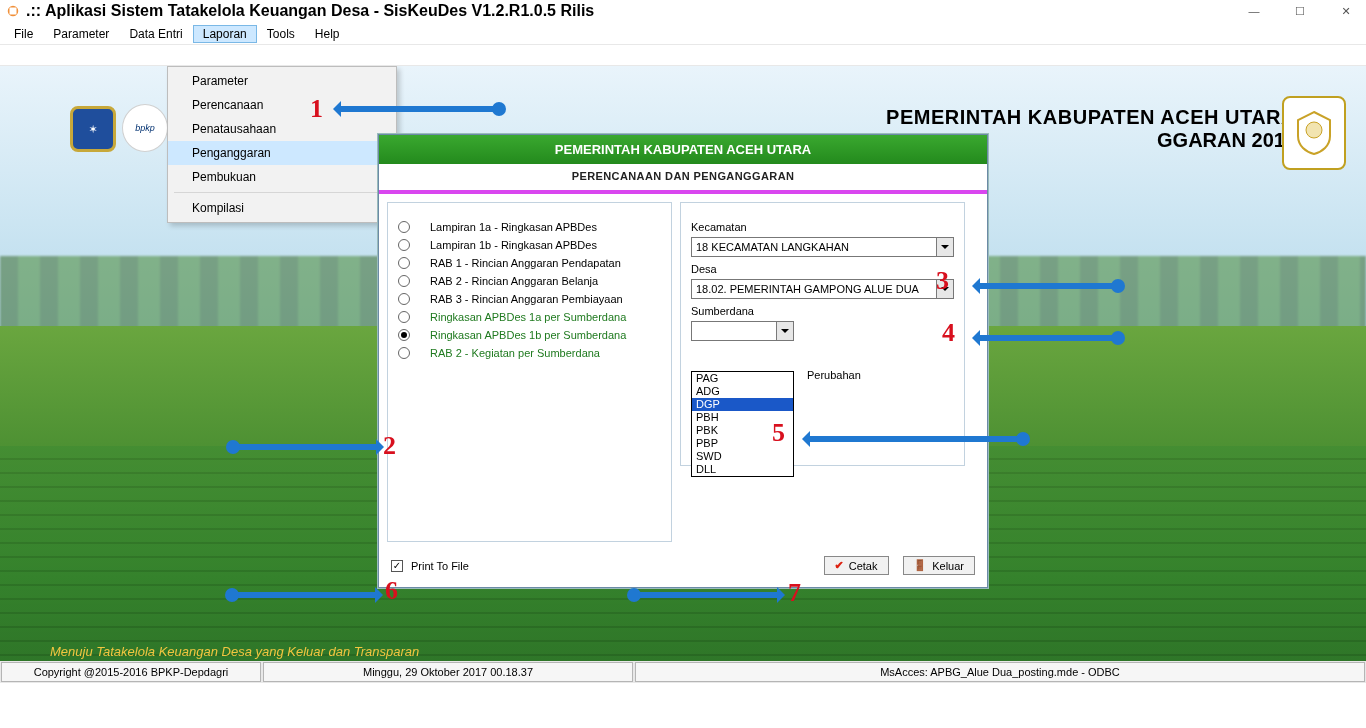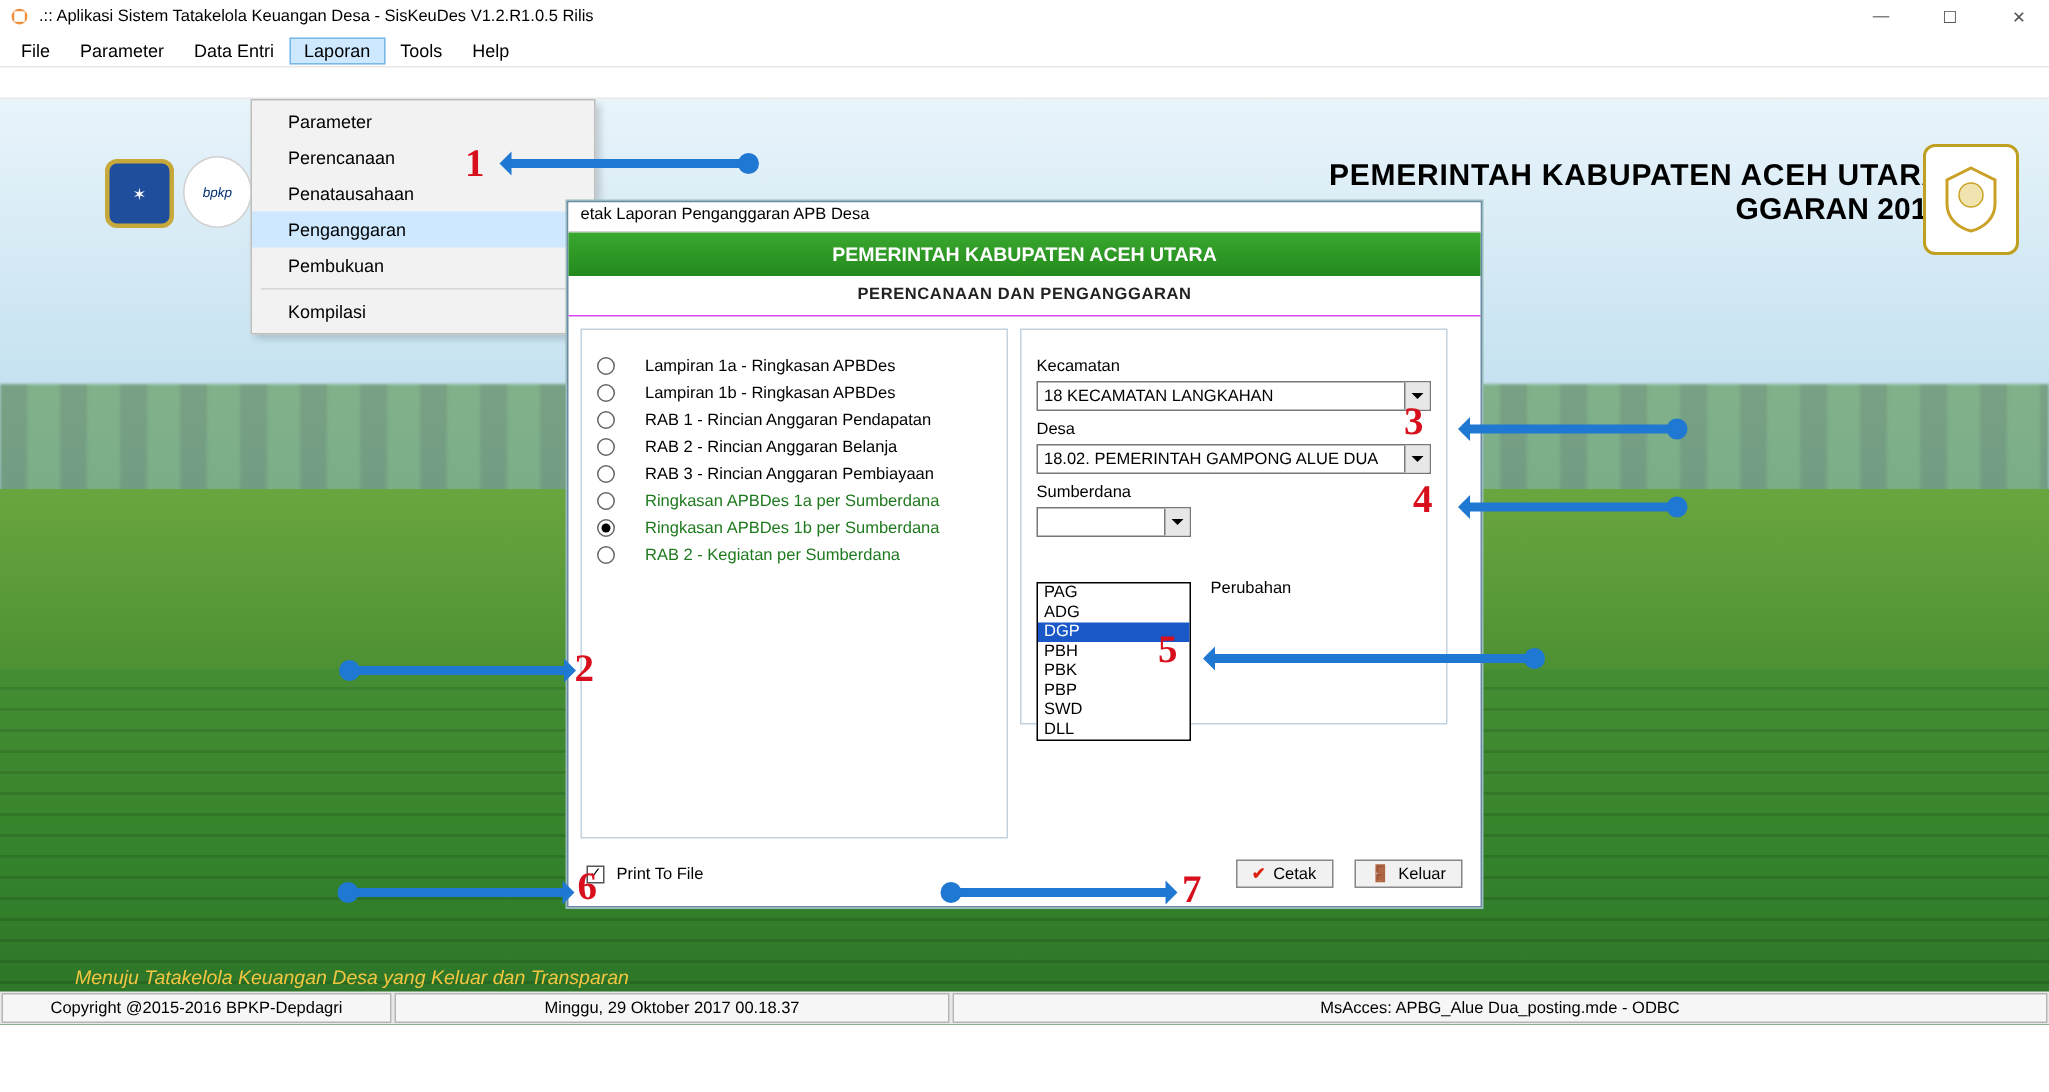--- a/index.html
+++ b/index.html
@@ -1,19 +1,19 @@
 <!DOCTYPE html>
 <html><head>
 <meta charset="utf-8">
 <style>
   * { box-sizing: border-box; font-family: Tahoma, Arial, sans-serif; }
   body { margin:0; padding:0; width:1366px; height:728px; overflow:hidden; background:#fff; font-size:11px; }
   .titlebar { height:22px; display:flex; align-items:center; padding:0 6px; background:#fff; }
   .titlebar .icon { width:14px; height:14px; margin-right:6px; display:inline-block; }
-  .titlebar .title { flex:1; font-size:11px; }
+  .titlebar .title { flex:1; font-size:16px;font-weight:bold; }
   .winbtns { display:flex; gap:18px; color:#555; }
   .winbtns span { width:28px; text-align:center; cursor:default; }
   .menubar { height:22px; display:flex; align-items:center; padding:0 4px; border-top:1px solid #fff; font-size:12px; gap:0; }
   .menubar .mi { padding:2px 10px; cursor:default; }
   .menubar .mi.open { background:#cde8ff; border:1px solid #7ab8e6; padding:1px 9px; }
   .toolbargap { height:22px; border:1px solid #e8e8e8; border-left:0; border-right:0; }
   .desktop { position:relative; width:1366px; height:617px; background:linear-gradient(#fdfdfd 0,#fdfdfd 2px,#aee0f7 2px,#a5d3eb 200px,#7fa656 400px,#2e7a2a 600px); overflow:hidden; }
   
   .bg-sky { position:absolute; top:0; left:0; right:0; height:260px; background:linear-gradient(#e9f4fb,#b8dbec); }
   .bg-field { position:absolute; top:260px; left:0; right:0; bottom:0; background:linear-gradient(#6aa63f,#2f7a26 70%,#1f5b1c); }
@@ -32,21 +32,21 @@
   
   .dropdown { position:absolute; left:167px; top:0; width:230px; background:#f2f2f2; border:1px solid #bdbdbd; box-shadow:3px 3px 5px rgba(0,0,0,.18); padding:2px 0; }
   .dropdown .dmi { padding:5px 24px; font-size:12px; color:#000; cursor:default; }
   .dropdown .dmi.sel { background:#cde8ff; }
   .dropdown hr { margin:3px 6px; border:none; border-top:1px solid #d6d6d6; }
 
   
   .dialog { position:absolute; left:378px; top:68px; width:610px; background:#fff; border:1px solid #6b8aa6; box-shadow:0 0 0 1px #9bb; }
   .dialog .dtitle { height:20px; background:#fff; border-bottom:1px solid #d4d4d4; padding:2px 8px; font-size:11px; }
   .dialog .greenbar { background:linear-gradient(#3aa82f,#238a1d); color:#fff; text-align:center; font-weight:bold; font-size:13px; padding:7px 0; }
-  .dialog .subbar { text-align:center; font-weight:bold; color:#222; font-size:11px; padding:6px 0 8px; letter-spacing:.4px; border-bottom:1px solid #d946ef; }
+  .dialog .subbar { text-align:center; font-weight:bold; color:#222; font-size:11px; padding:6px 0 8px; letter-spacing:.4px; border-bottom:4px solid #d946ef; }
   .panes { display:flex; padding:8px; gap:8px; }
   .pane { border:1px solid #c2d2df; padding:12px 10px; }
   .pane.left { width:285px; height:340px; }
   .pane.right { width:285px; height:264px; position:relative; }
   .radio-row { display:flex; align-items:center; gap:20px; margin:6px 0; font-size:11px; color:#000; }
   .radio-row.green { color:#1f7a1f; }
   .radio { width:12px; height:12px; border:1px solid #666; border-radius:50%; display:inline-flex; align-items:center; justify-content:center; }
   .radio.sel::after { content:""; width:6px; height:6px; background:#000; border-radius:50%; }
   .label { display:block; margin:6px 0 4px; font-size:11px; }
   .combo { width:100%; height:20px; border:1px solid #777; background:#fff; display:flex; align-items:center; position:relative; }
@@ -127,21 +127,20 @@
     <div class="dmi">Parameter</div>
     <div class="dmi">Perencanaan</div>
     <div class="dmi">Penatausahaan</div>
     <div class="dmi sel">Penganggaran</div>
     <div class="dmi">Pembukuan</div>
     <hr>
     <div class="dmi">Kompilasi</div>
   </div>
 
   <div class="dialog">
-    <div class="dtitle">etak Laporan Penganggaran APB Desa</div>
     <div class="greenbar">PEMERINTAH KABUPATEN ACEH UTARA</div>
     <div class="subbar">PERENCANAAN DAN PENGANGGARAN</div>
     <div class="panes">
       <div class="pane left">
         <div class="radio-row">
             <span class="radio"></span>
             <span>Lampiran 1a - Ringkasan APBDes</span>
           </div>
         <div class="radio-row">
             <span class="radio"></span>

